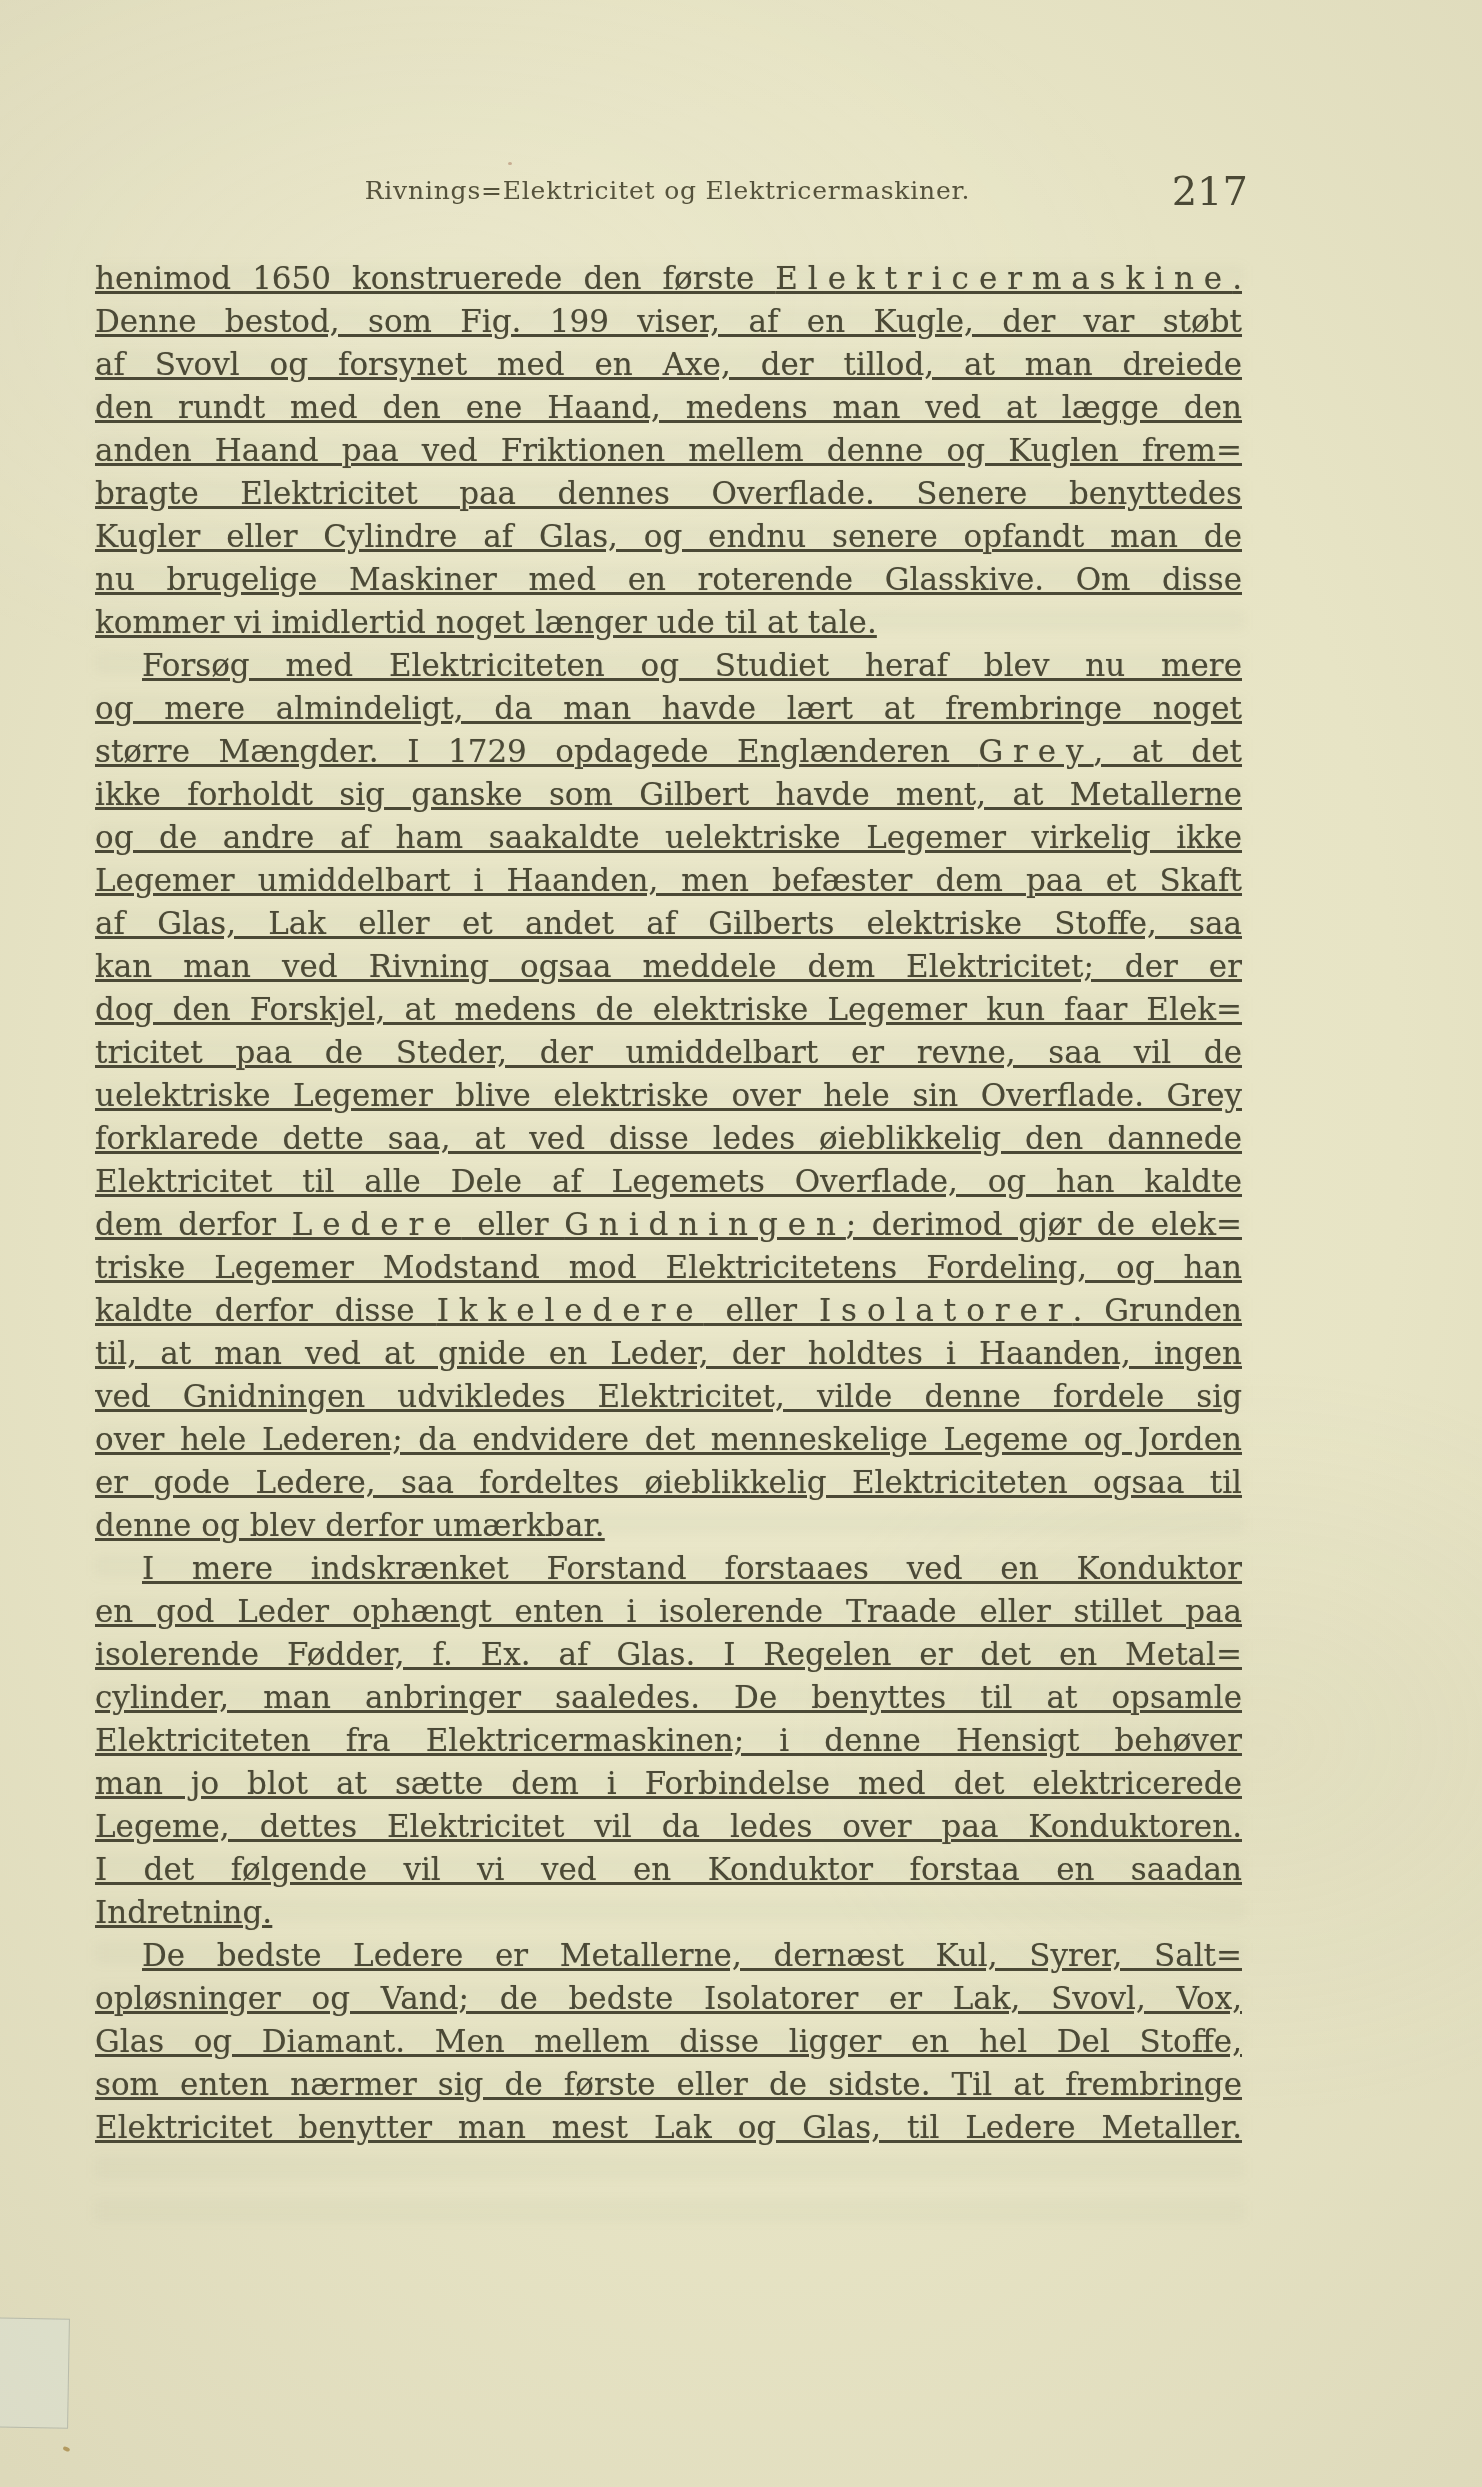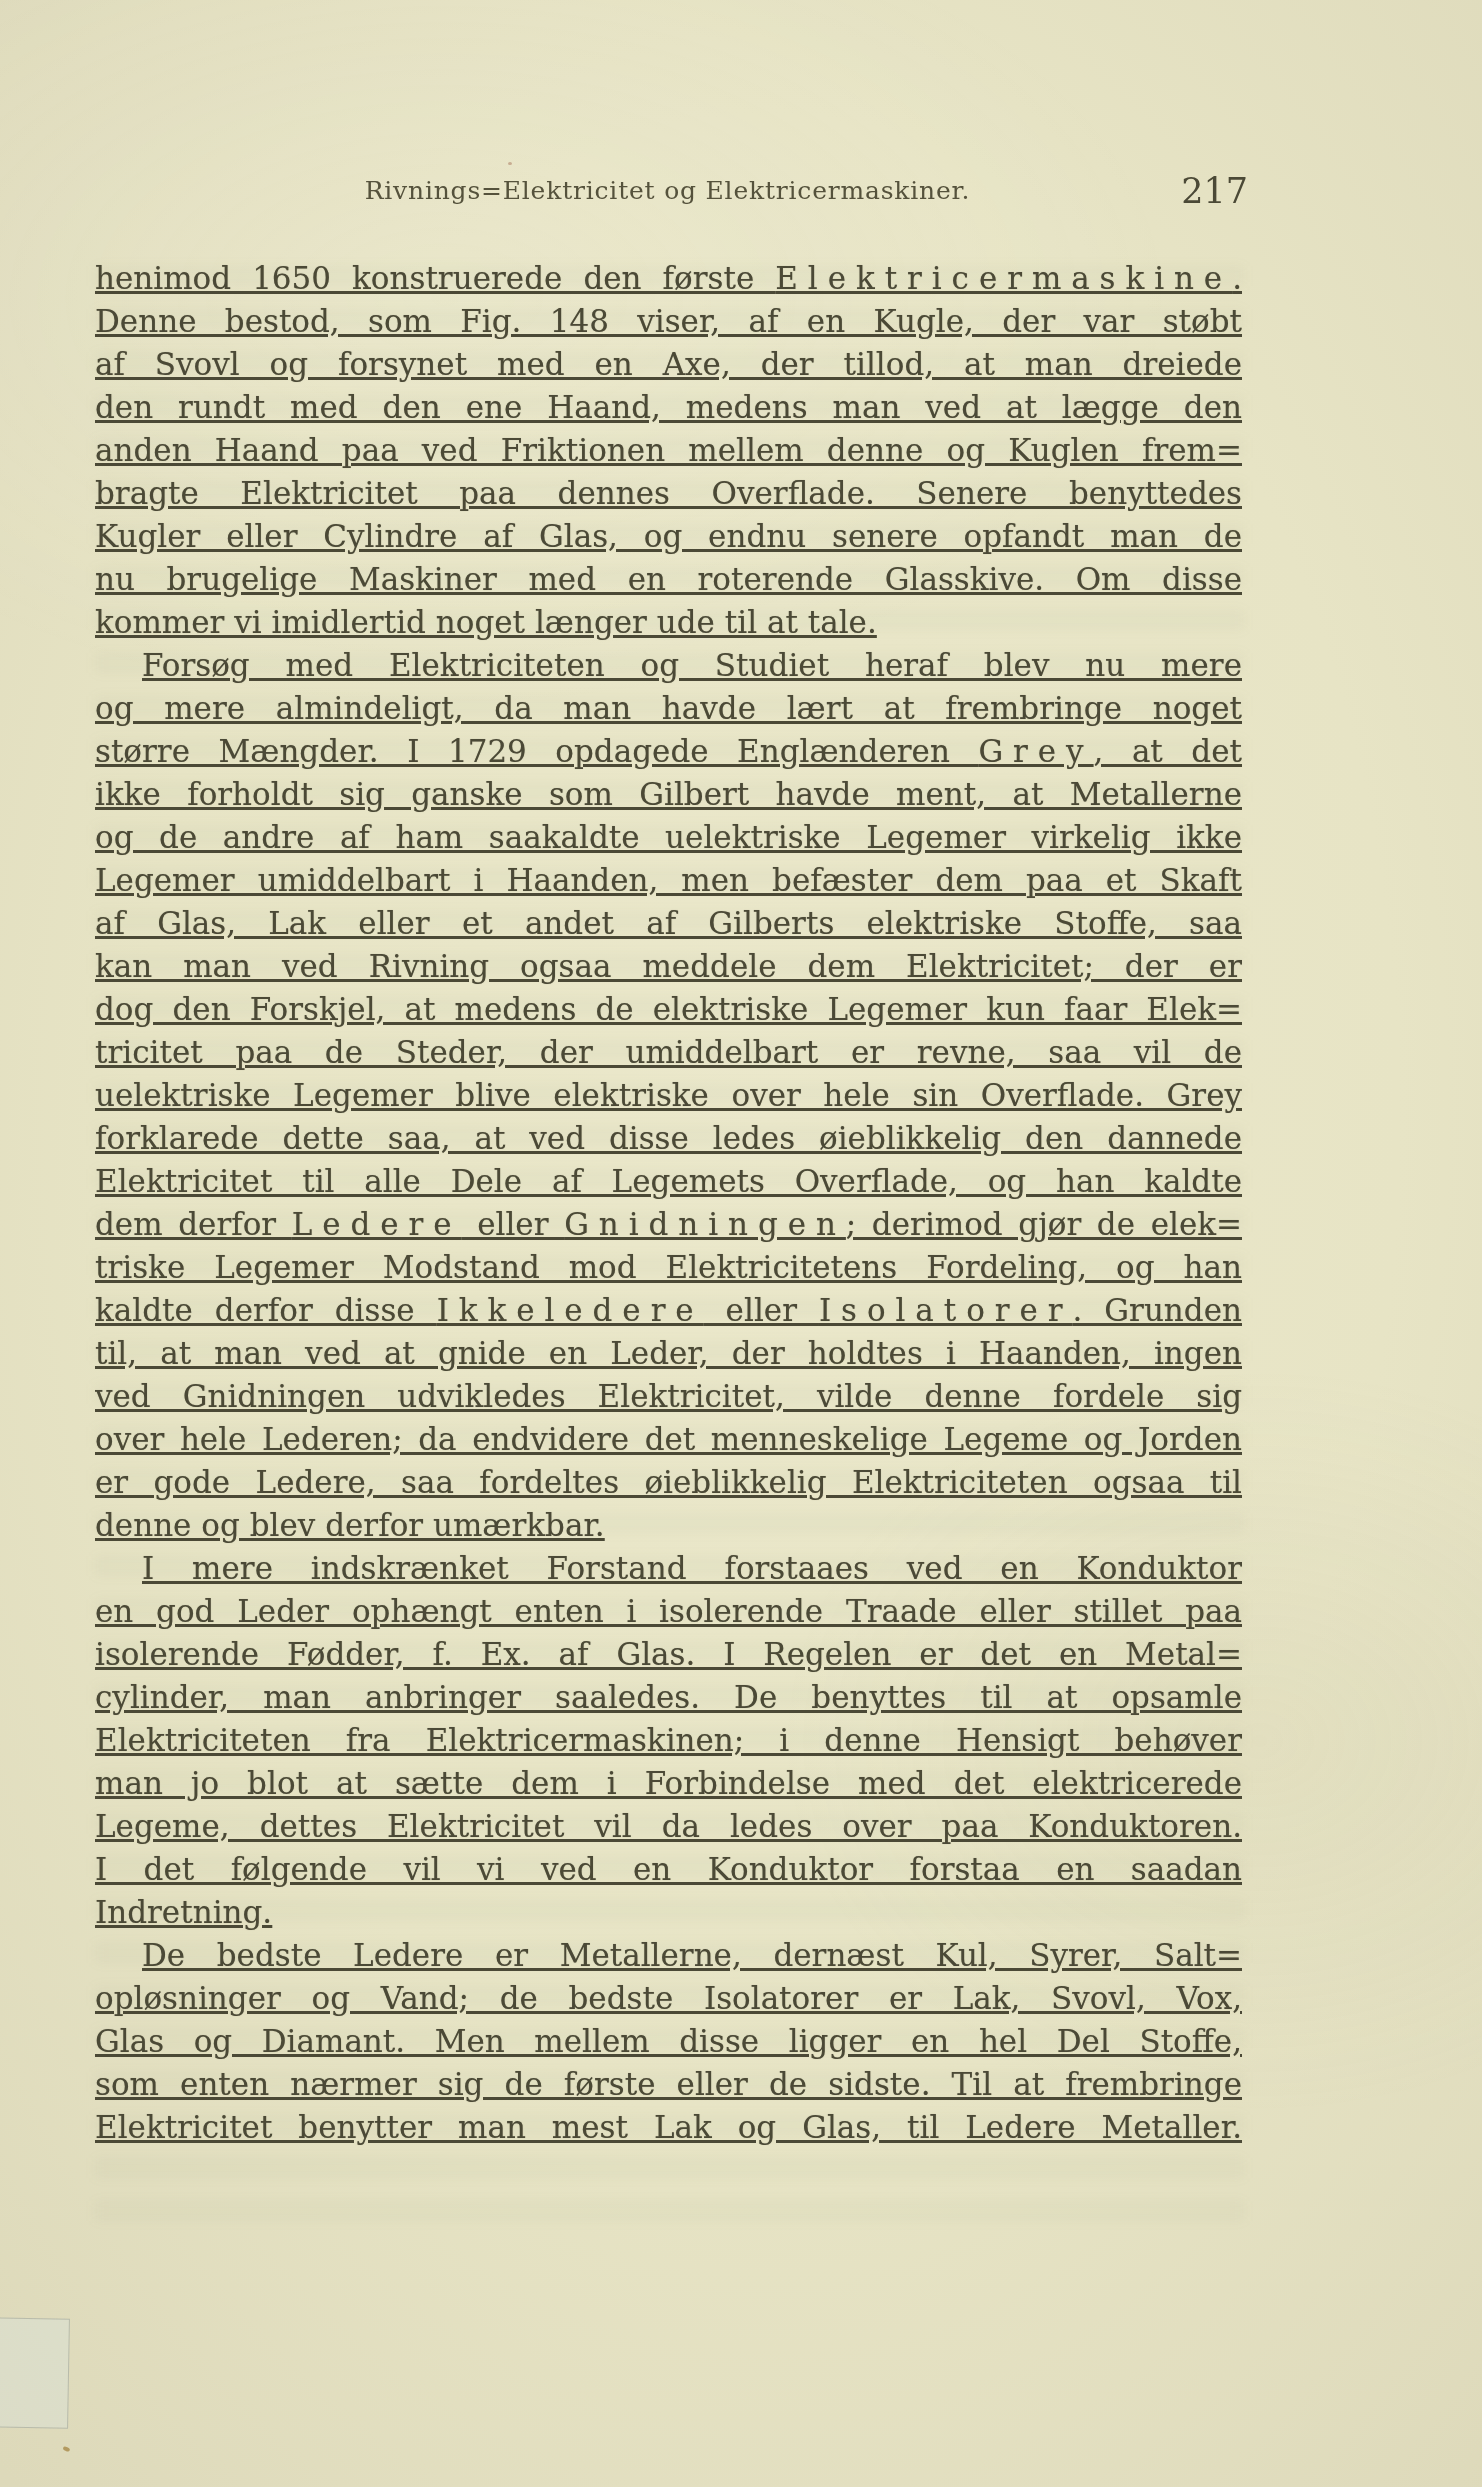--- a/index.html
+++ b/index.html
@@ -21,21 +21,21 @@
     filter:blur(5.3px);
     z-index:1;
   }
   .header-title{
     position:absolute;left:95px;width:1145px;top:176px;
     text-align:center;font-size:25px;line-height:30px;
     color:#55523c;letter-spacing:0.8px;z-index:2;
   }
   .page-number{
     position:absolute;left:95px;width:1153px;top:172px;
-    text-align:right;font-size:35px;line-height:38px;
+    text-align:right;font-size:40px;line-height:38px;
     color:#4b4936;z-index:2;
   }
   .text-block{
     position:absolute;left:95px;top:257px;width:1147px;z-index:2;
     color:#4b4936;font-size:31px;
     text-shadow:0 0 0.8px rgba(72,70,50,0.38);
   }
   .line{
     height:43px;line-height:43px;overflow:hidden;
     text-align:justify;text-align-last:justify;
@@ -66,21 +66,21 @@
 
 <div class="page">
   <div class="bleed"></div>
 
   <div class="header-title">Rivnings=Elektricitet og Elektricermaskiner.</div>
 
   <div class="page-number">217</div>
 
   <div class="text-block" id="lines">
       <div class="line"><span>henimod 1650 konstruerede den første </span><span class="sperr">Elektricermaskine</span><span>.</span></div>
-      <div class="line"><span>Denne bestod, som Fig. 148 viser, af en Kugle, der var støbt</span></div>
+      <div class="line"><span>Denne bestod, som Fig. 199 viser, af en Kugle, der var støbt</span></div>
       <div class="line"><span>af Svovl og forsynet med en Axe, der tillod, at man dreiede</span></div>
       <div class="line"><span>den rundt med den ene Haand, medens man ved at lægge den</span></div>
       <div class="line"><span>anden Haand paa ved Friktionen mellem denne og Kuglen frem=</span></div>
       <div class="line"><span>bragte Elektricitet paa dennes Overflade. Senere benyttedes</span></div>
       <div class="line"><span>Kugler eller Cylindre af Glas, og endnu senere opfandt man de</span></div>
       <div class="line"><span>nu brugelige Maskiner med en roterende Glasskive. Om disse</span></div>
       <div class="line par-end"><span>kommer vi imidlertid noget længer ude til at tale.</span></div>
       <div class="line indent"><span>Forsøg med Elektriciteten og Studiet heraf blev nu mere</span></div>
       <div class="line"><span>og mere almindeligt, da man havde lært at frembringe noget</span></div>
       <div class="line"><span>større Mængder. I 1729 opdagede Englænderen </span><span class="sperr">Grey</span><span>, at det</span></div>

